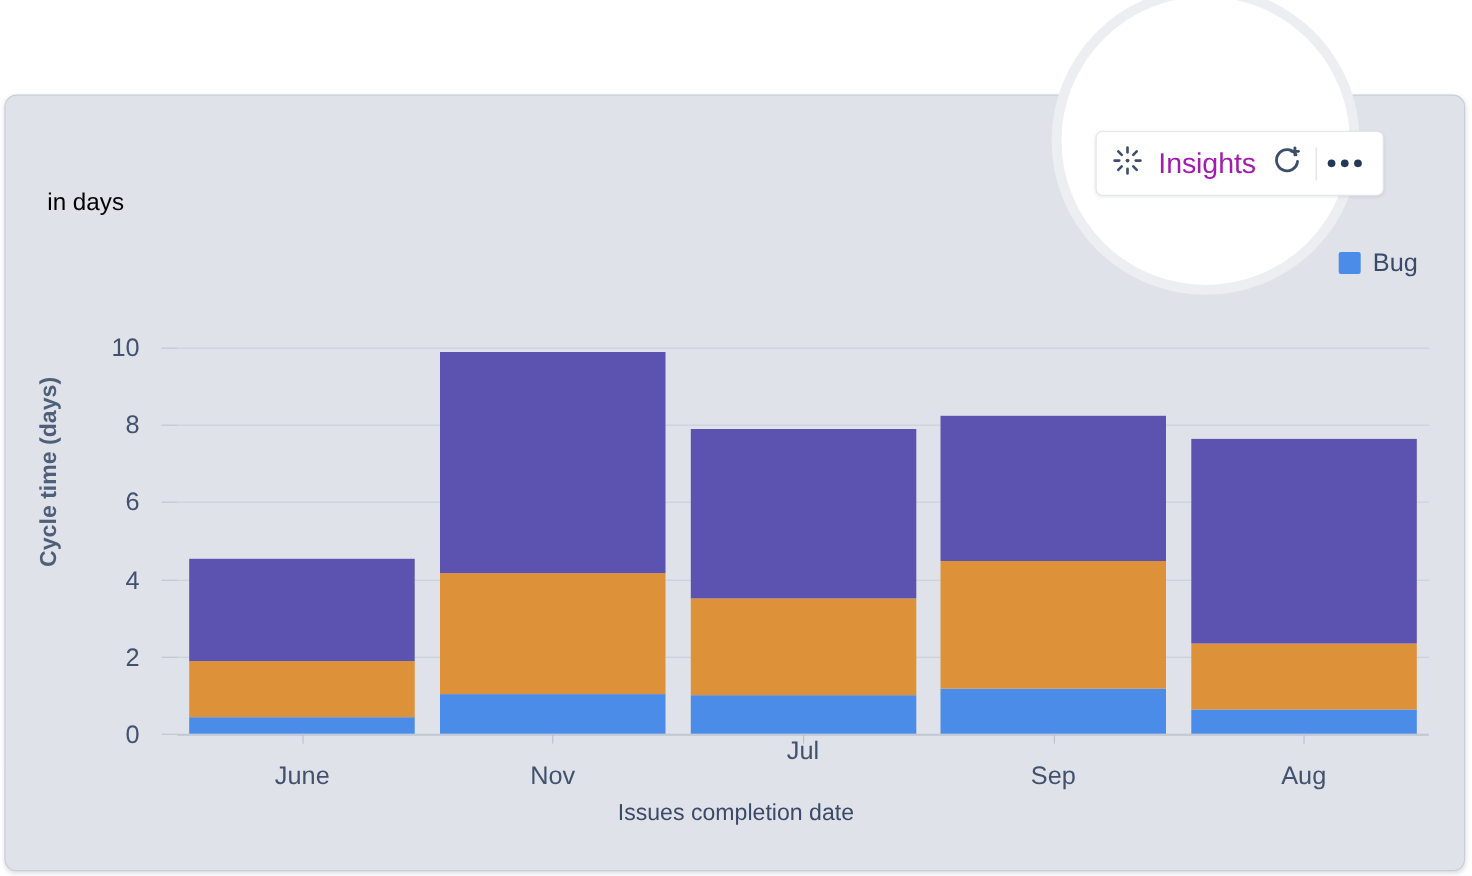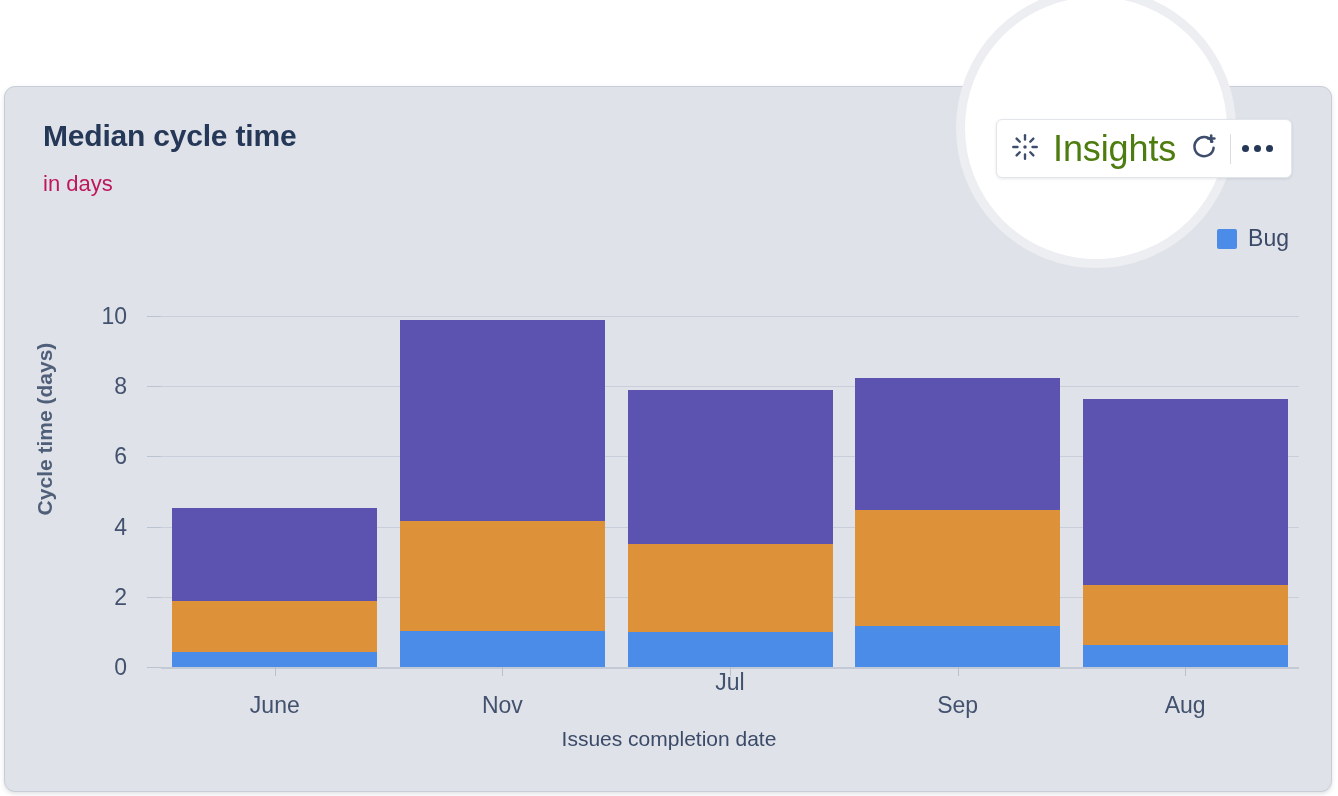--- a/index.html
+++ b/index.html
@@ -24,21 +24,21 @@
   }
 
   
   .card-title {
     position: absolute; left: 38px; top: 32px;
     font-size: 30px; font-weight: bold; color: #253858;
     letter-spacing: -0.2px; white-space: nowrap;
   }
   .card-subtitle {
     position: absolute; left: 38px; top: 84px;
-    font-size: 22px; color: #be185d; white-space: nowrap;
+    font-size: 22px; color: #000000; white-space: nowrap;
   }
 
   
   .legend {
     position: absolute; right: 42px; top: 138px;
     display: flex; align-items: center; gap: 40px;
   }
   .legend-item { display: flex; align-items: center; gap: 11px; }
   .legend-swatch { width: 20px; height: 20px; border-radius: 2px; flex: none; }
   .legend-label { font-size: 23px; color: #3b4a68; white-space: nowrap; }
@@ -106,38 +106,37 @@
     box-shadow: 0 1px 3px rgba(30,40,70,.10);
     z-index: 30;
     padding: 0 14px 0 13px;
   }
   .insights-btn {
     display: flex; align-items: center; gap: 13px;
     cursor: pointer; height: 100%;
     padding-right: 8px;
   }
   .insights-label {
-    font-size: 36px; color: #4d7c0f; white-space: nowrap; letter-spacing: -0.1px;
+    font-size: 26px; color: #a21caf; white-space: nowrap; letter-spacing: -0.1px;
   }
   .icon-btn {
     display: flex; align-items: center; justify-content: center;
     width: 40px; height: 40px; cursor: pointer;
   }
   .tb-divider { width: 1px; height: 30px; background: #d8dce3; margin: 0 6px; }
   .dots { display: flex; align-items: center; gap: 5px; }
   .dots span { width: 7px; height: 7px; border-radius: 50%; background: #253858; display: block; }
 </style>
 </head>
 <body>
 
 <div id="root">
 
   <div class="card">
 
-    <div class="card-title">Median cycle time</div>
     <div class="card-subtitle">in days</div>
 
     <div class="legend">
       <div class="legend-item">
         <span class="legend-swatch" style="background:#5c52b0"></span>
         <span class="legend-label"></span>
       </div>
       <div class="legend-item">
         <span class="legend-swatch" style="background:#4a8ce8"></span>
         <span class="legend-label">Bug</span>

